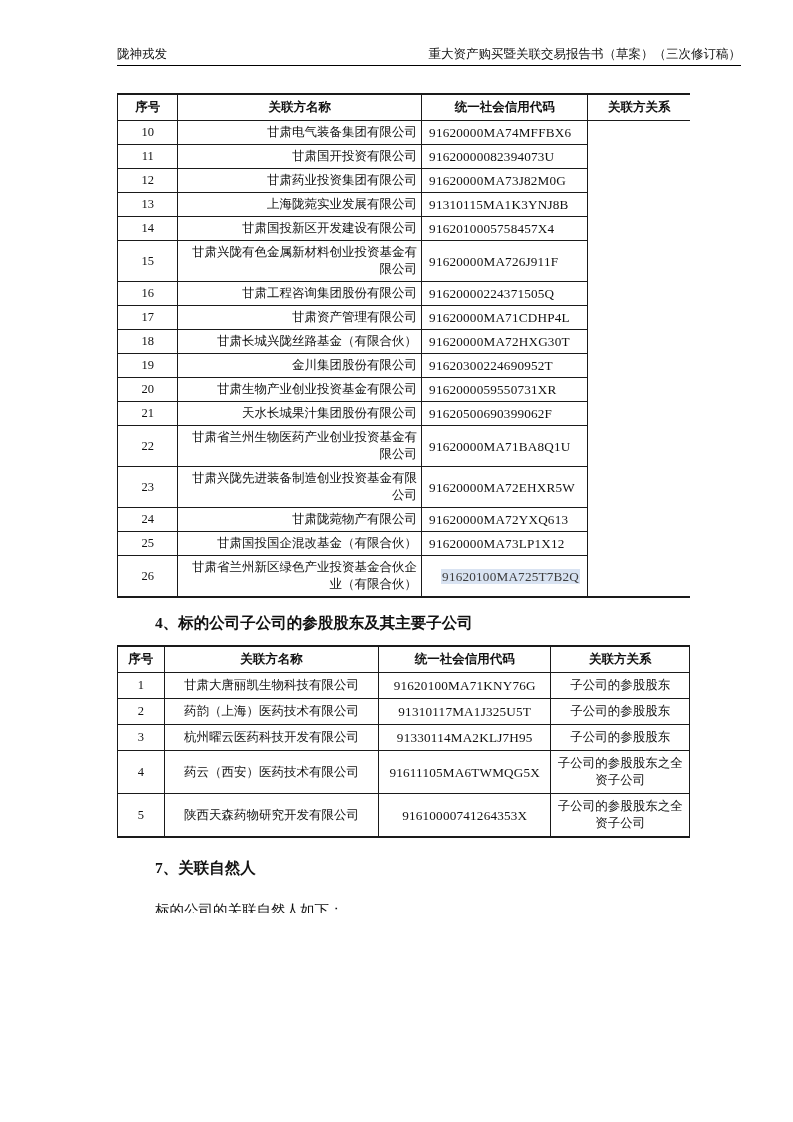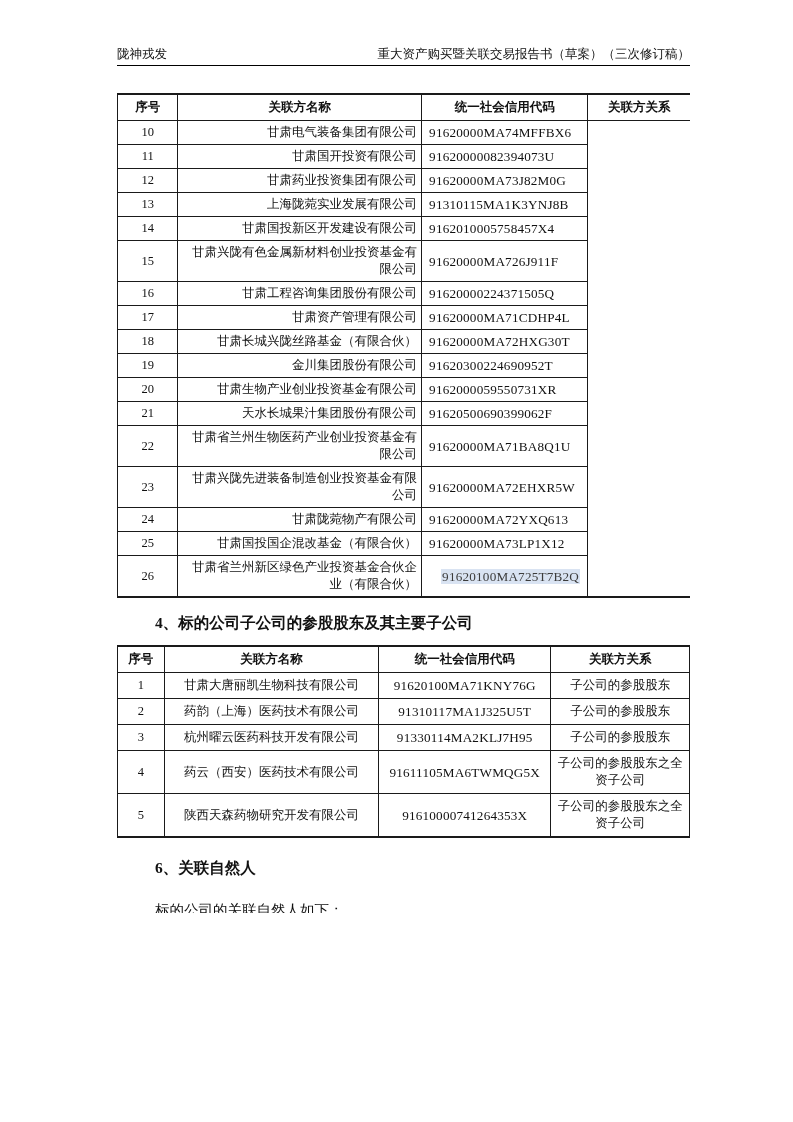--- a/index.html
+++ b/index.html
@@ -9,21 +9,21 @@
     color: #111;
     font-family: "Liberation Serif", "DejaVu Serif", serif;
   }
   .page {
     position: relative;
     width: 793px;
     height: 913px;
     background: #fff;
     overflow: hidden;
     box-sizing: border-box;
-    padding: 46px 103px 0 117px;
+    padding: 46px 52px 0 117px;
   }
   
   .doc-header {
     display: flex;
     justify-content: space-between;
     align-items: flex-end;
     border-bottom: 1px solid #000;
     padding-bottom: 3px;
     font-size: 12.5px;
     line-height: 16px;
@@ -251,21 +251,21 @@
         </tr>
         <tr>
           <td class="col0 no">5</td>
           <td class="col1 name">陕西天森药物研究开发有限公司</td>
           <td class="col2 code">91610000741264353X</td>
           <td class="col3 rel">子公司的参股股东之全资子公司</td>
         </tr>
       </tbody>
   </table>
 
-  <p class="h-num h5-heading">6、关联自然人</p>
+  <p class="h-num h5-heading">7、关联自然人</p>
 
   <p class="para">标的公司的关联自然人如下：</p>
   <div class="para-just first">（3）上述关联自然人关系密切的家庭成员，包括配偶、年满 18 周岁的子</div>
   <div class="para-just">女及其配偶、父母及配偶的父母、兄弟姐妹及其配偶、配偶的兄弟姐妹、子女</div>
 
   <div class="page-number">328 / 386</div>
 
 </div>
 
 </body></html>

